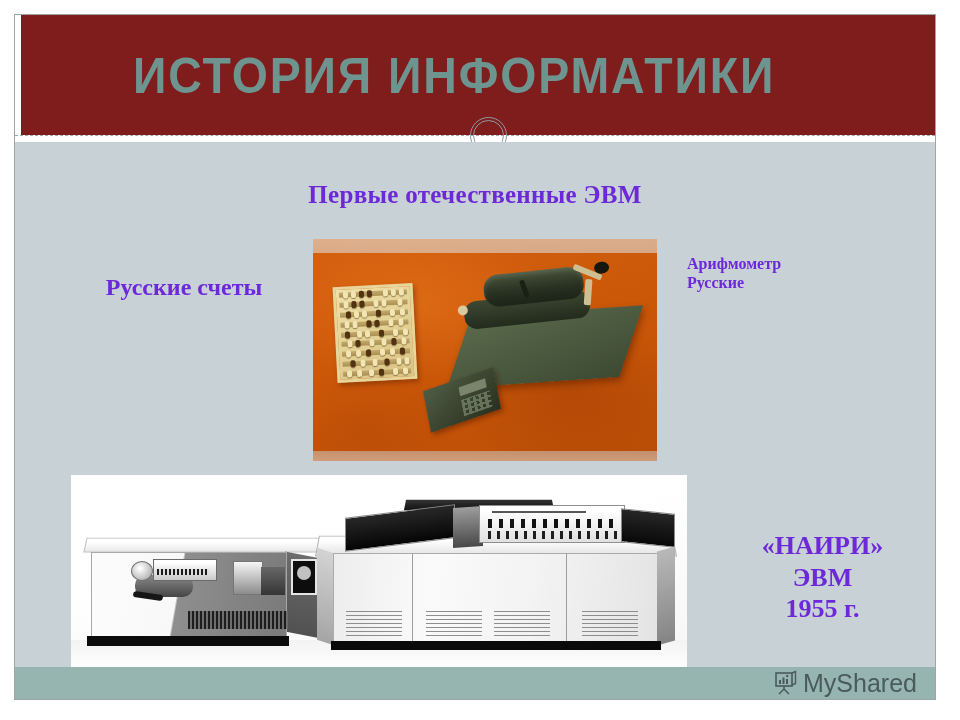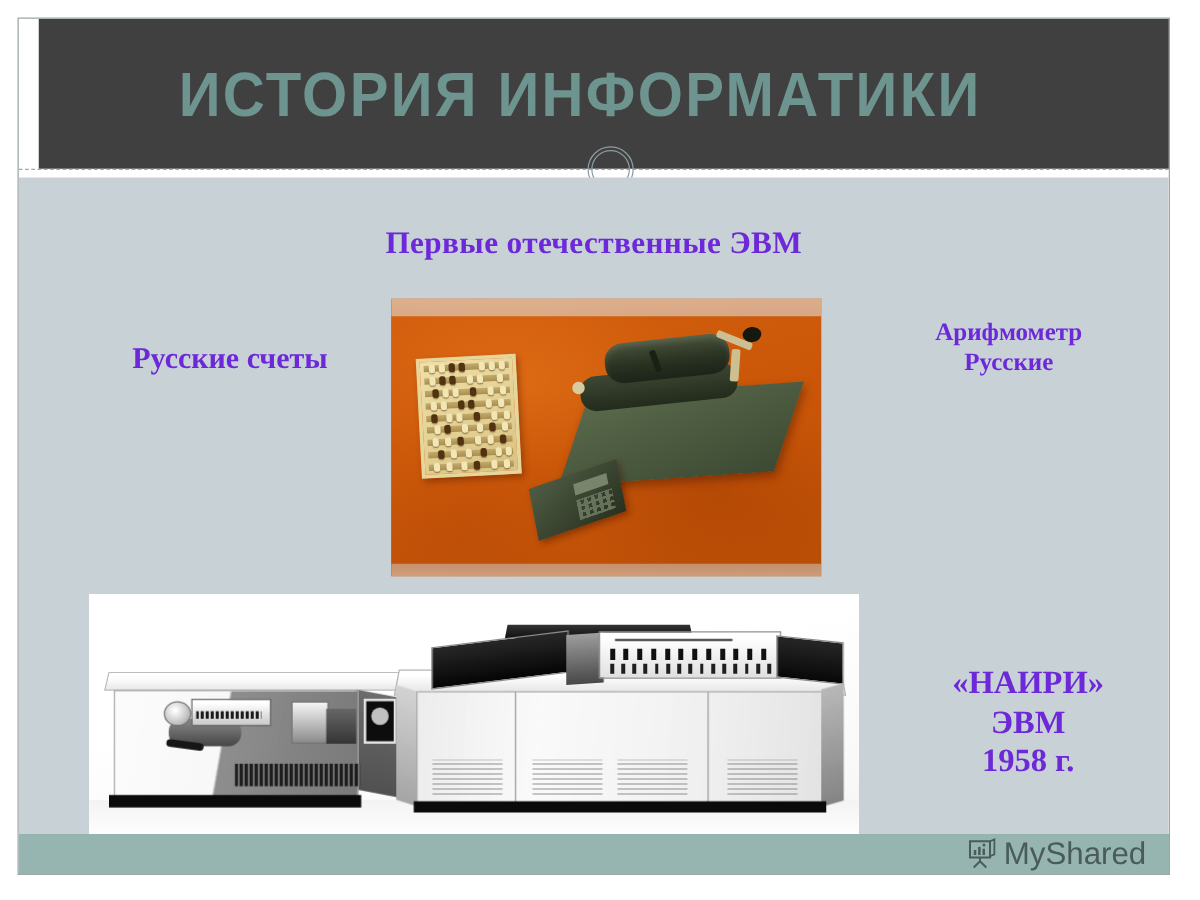--- a/index.html
+++ b/index.html
@@ -23,25 +23,25 @@
     height: 686px;
     background: #ffffff;
     border: 1px solid #9aa6a8;
     box-sizing: border-box;
     overflow: hidden;
   }
 
   
   .header {
     position: absolute;
-    left: 16px;
+    left: 6px;
     top: 0;
     width: 100%;
     height: 120px;
-    background: #404040;
+    background: #7f1d1d;
   }
   .title {
     position: absolute;
     left: 112px;
     top: 36px;
     width: 740px;
     font-family: "Liberation Sans", sans-serif;
     font-size: 50px;
     font-weight: bold;
     letter-spacing: 2px;
@@ -141,22 +141,22 @@
     left: 44px;
     top: 131px;
     width: 250px;
     text-align: center;
     font-size: 24px;
   }
   .label-arith {
     left: 672px;
     top: 113px;
     width: 240px;
-    text-align: center;
-    font-size: 20px;
+    text-align: left;
+    font-size: 16px;
   }
   .label-nairi {
     left: 700px;
     top: 388px;
     width: 215px;
     text-align: center;
     font-size: 26px;
     line-height: 1.22;
   }
 
@@ -631,21 +631,21 @@
     <div class="label label-abacus">Русские счеты</div>
 
     <div class="label label-arith">
       <div>Арифмометр</div>
       <div>Русские</div>
     </div>
 
     <div class="label label-nairi">
       <div>«НАИРИ»</div>
       <div>ЭВМ</div>
-      <div>1958 г.</div>
+      <div>1955 г.</div>
     </div>
 
     <div class="photo-top">
       <div class="felt"></div>
       <div class="vtop"></div>
       <div class="vbot"></div>
 
       <div class="abacus">
         <div class="abacus-rows">
           <div class="abacus-row">

